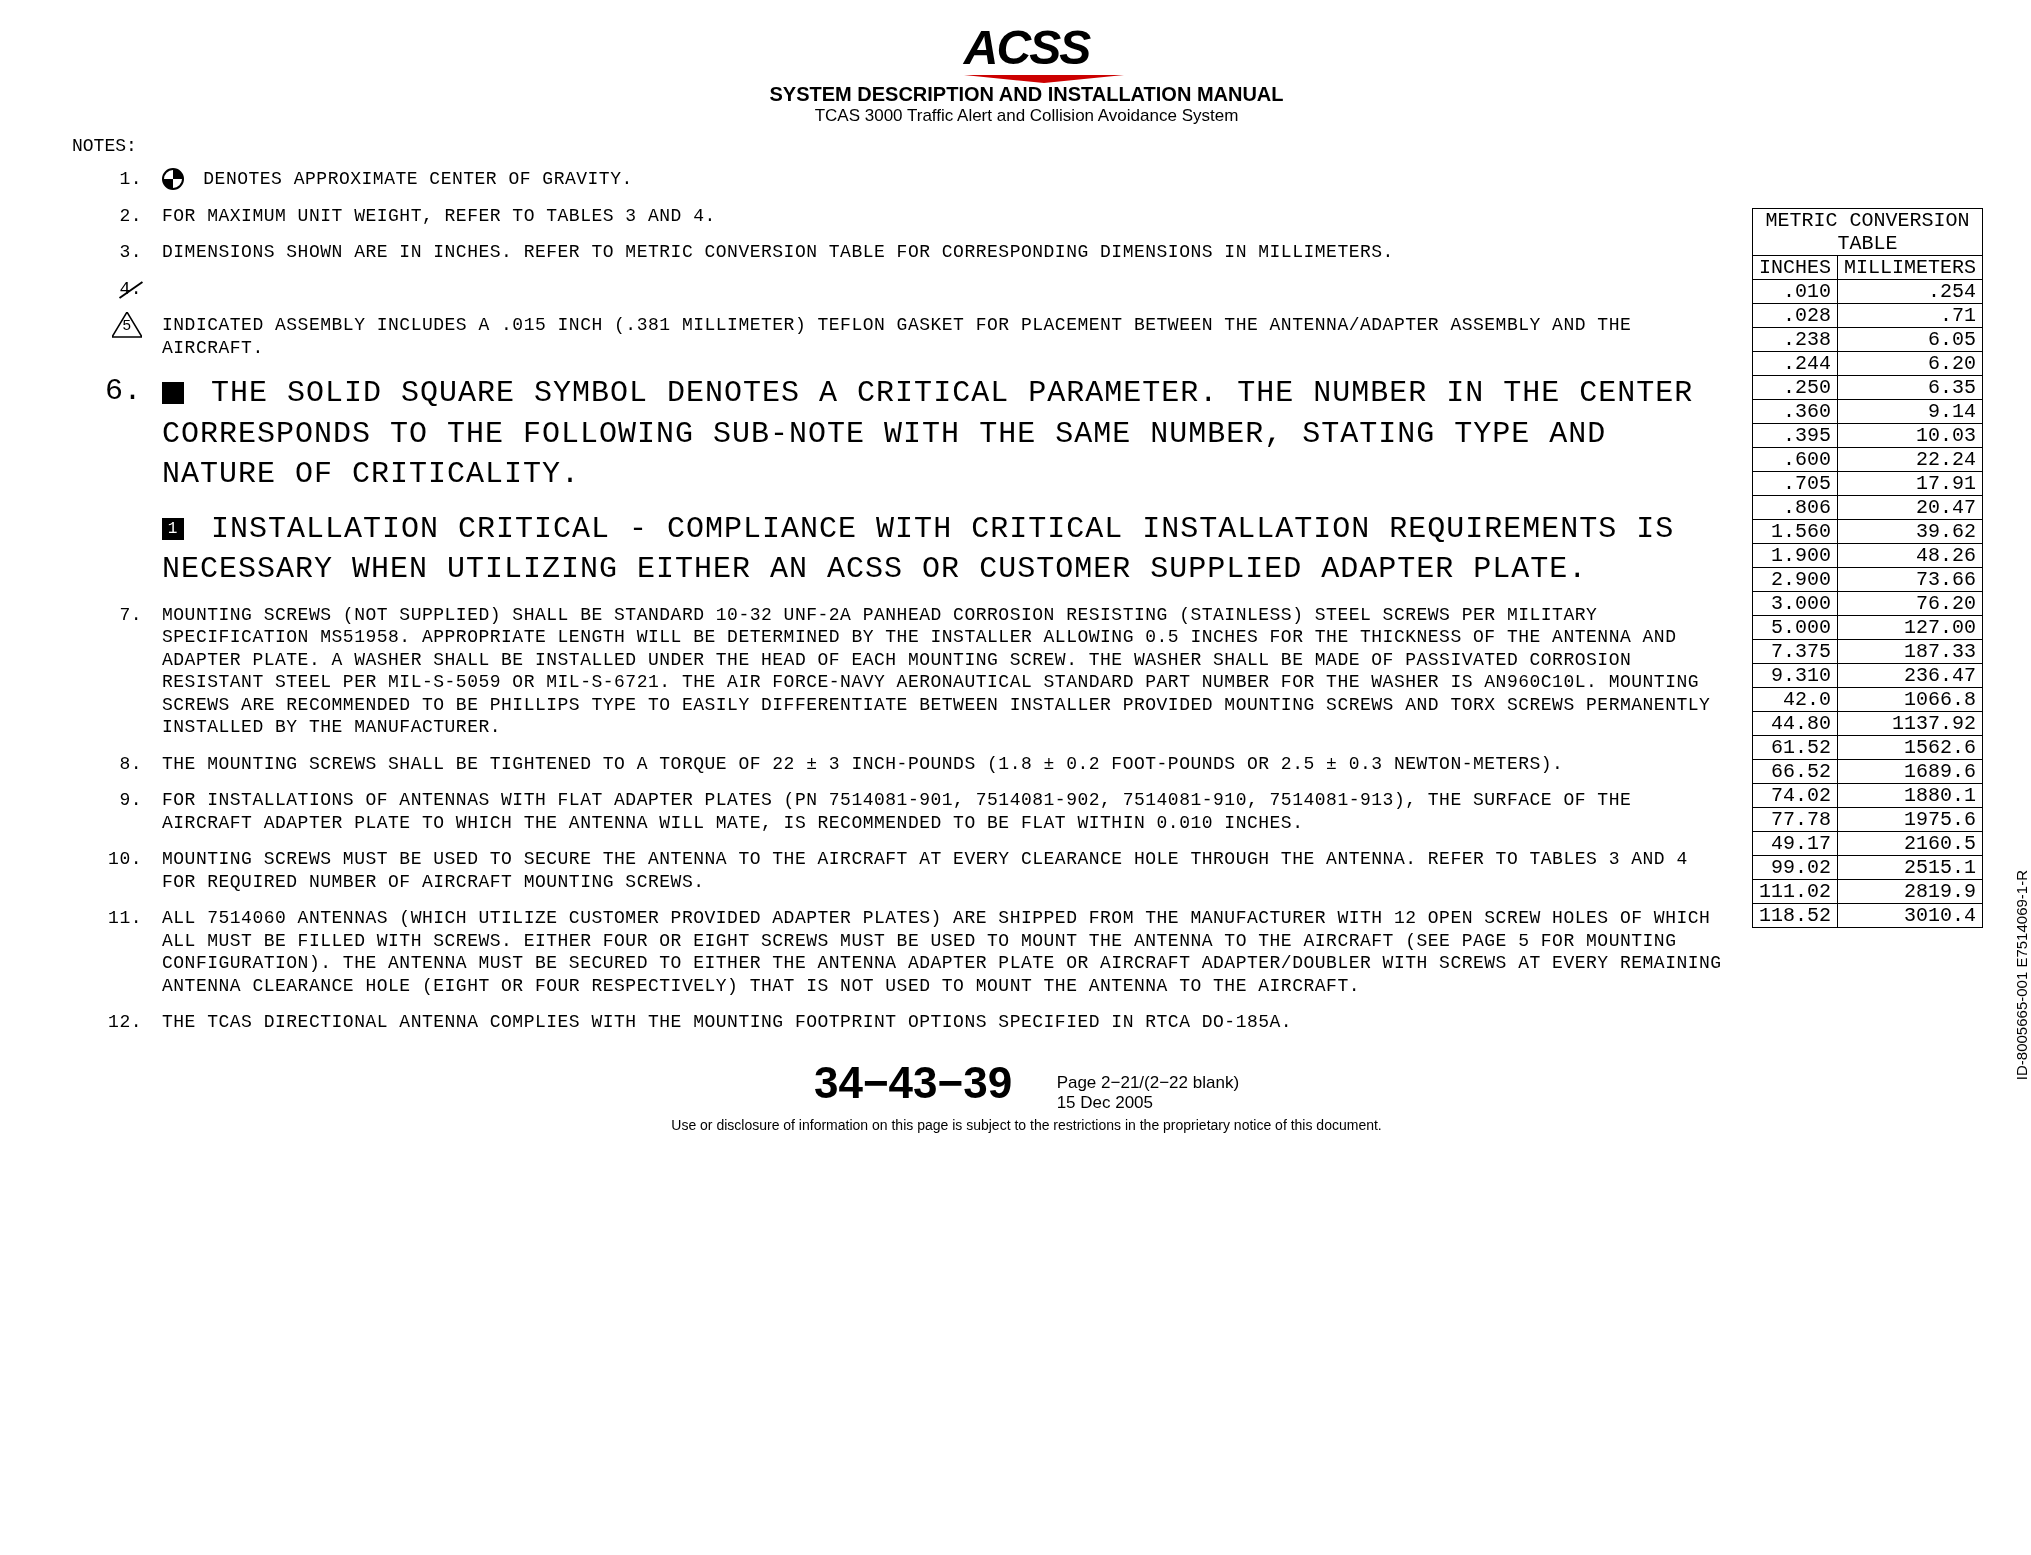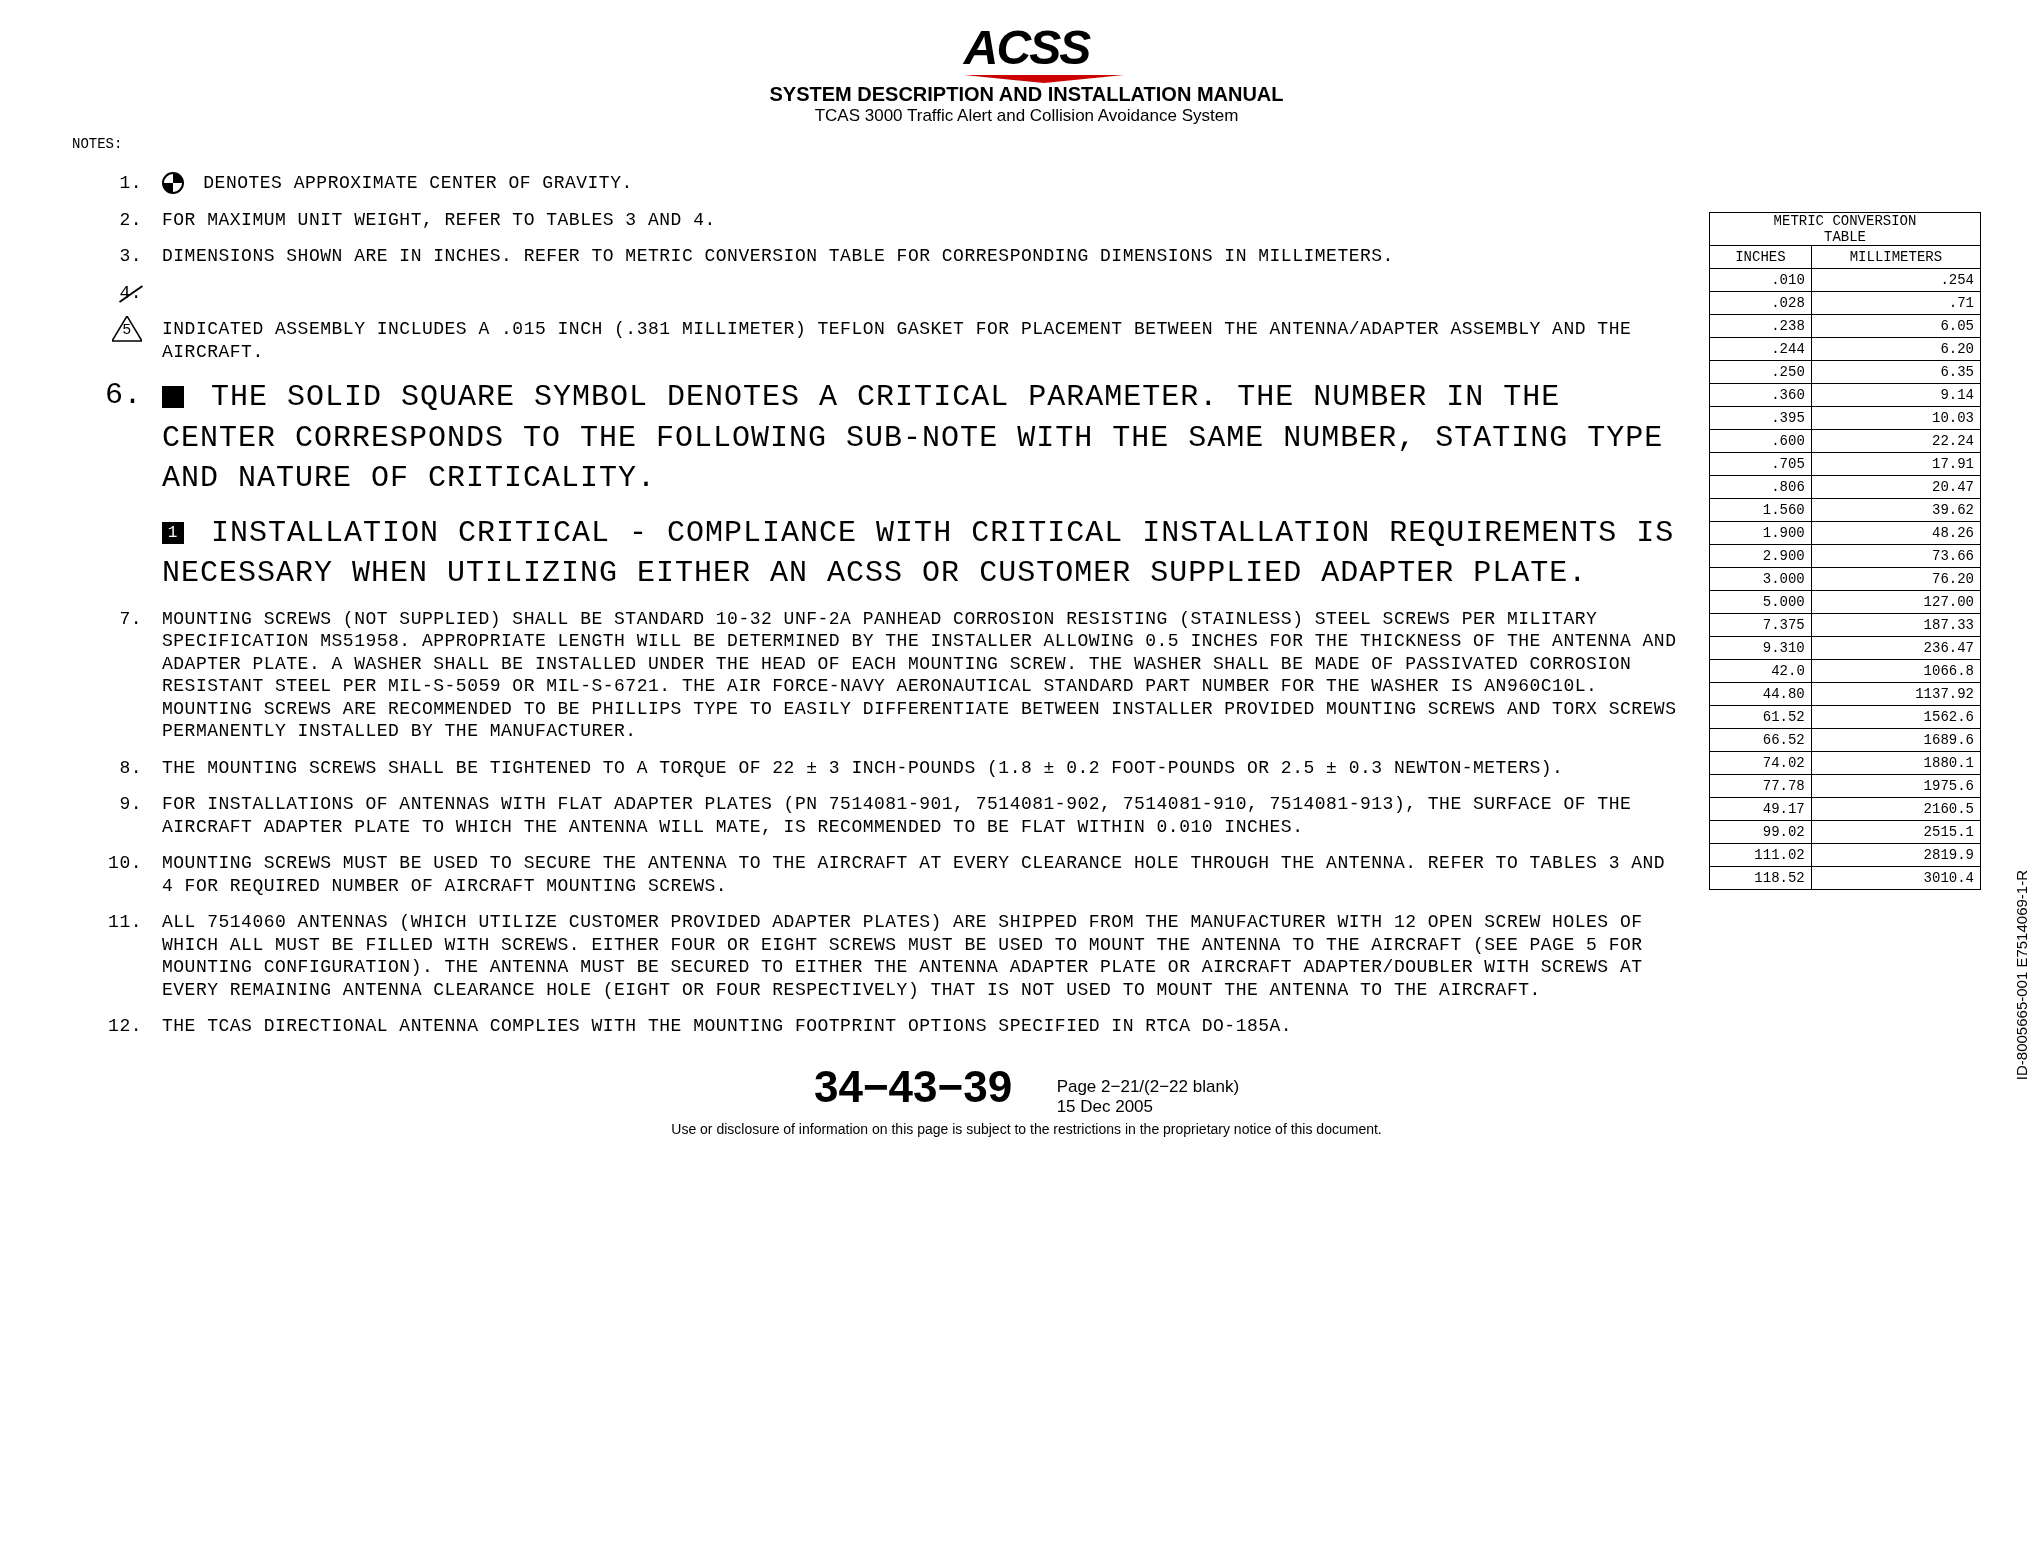--- a/index.html
+++ b/index.html
@@ -53,22 +53,22 @@
 }
 .notes-col {
  flex: 1;
  font-family: "Courier New", monospace;
  font-size: 18px;
  letter-spacing: 0.5px;
  line-height: 1.25;
 }
 .notes-heading {
  font-family: "Courier New", monospace;
- font-size: 14px;
- margin-bottom: 20px;
+ font-size: 18px;
+ margin-bottom: 12px;
 }
 .note-item {
  display: flex;
  margin-bottom: 14px;
 }
 .note-num {
  width: 70px;
  text-align: right;
  padding-right: 20px;
  flex-shrink: 0;
@@ -135,25 +135,25 @@
 .tri-num {
  display: inline-block;
  position: relative;
  width: 30px;
  height: 24px;
  font-family: "Courier New", monospace;
 }
 .tri-num svg { position: absolute; left: 0; top: -2px; }
 .tri-num span { position: absolute; left: 0; width: 30px; text-align: center; top: 4px; font-size: 15px; }
 .table-col {
- width: 272px;
+ width: 229px;
  margin-left: 20px;
  margin-top: 40px;
  font-family: "Courier New", monospace;
- font-size: 14px;
+ font-size: 20px;
 }
 .conv-table {
  border-collapse: collapse;
  width: 100%;
 }
 .conv-table td, .conv-table th {
  border: 1px solid #000;
  padding: 0 6px;
  text-align: right;
  font-weight: normal;

